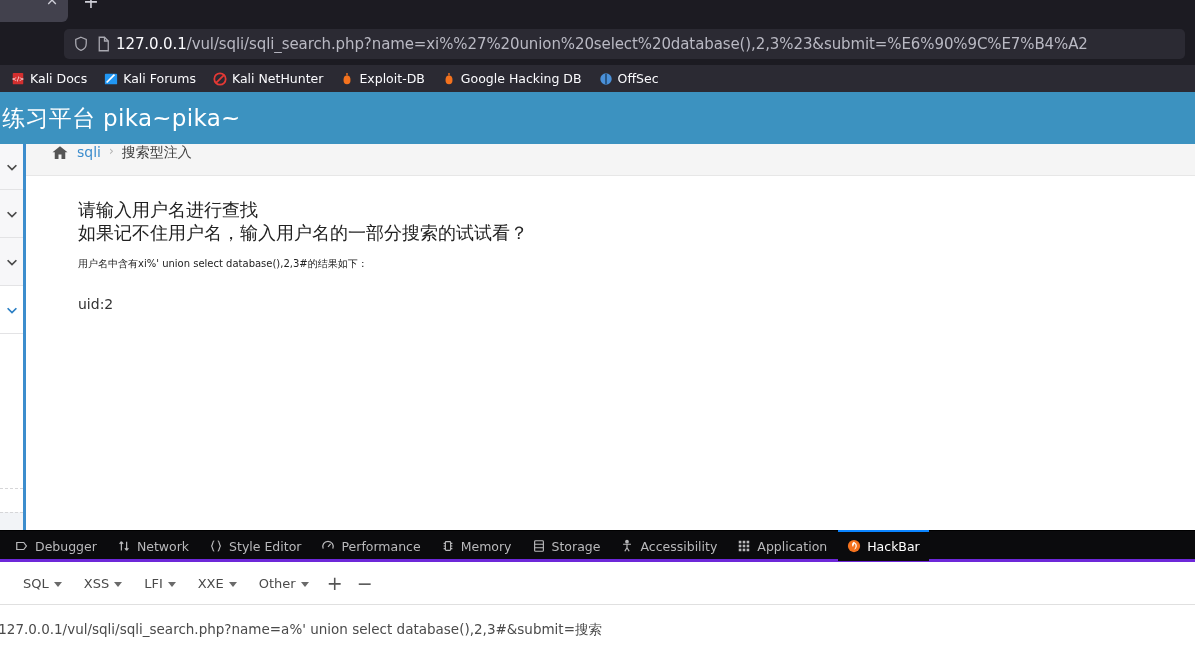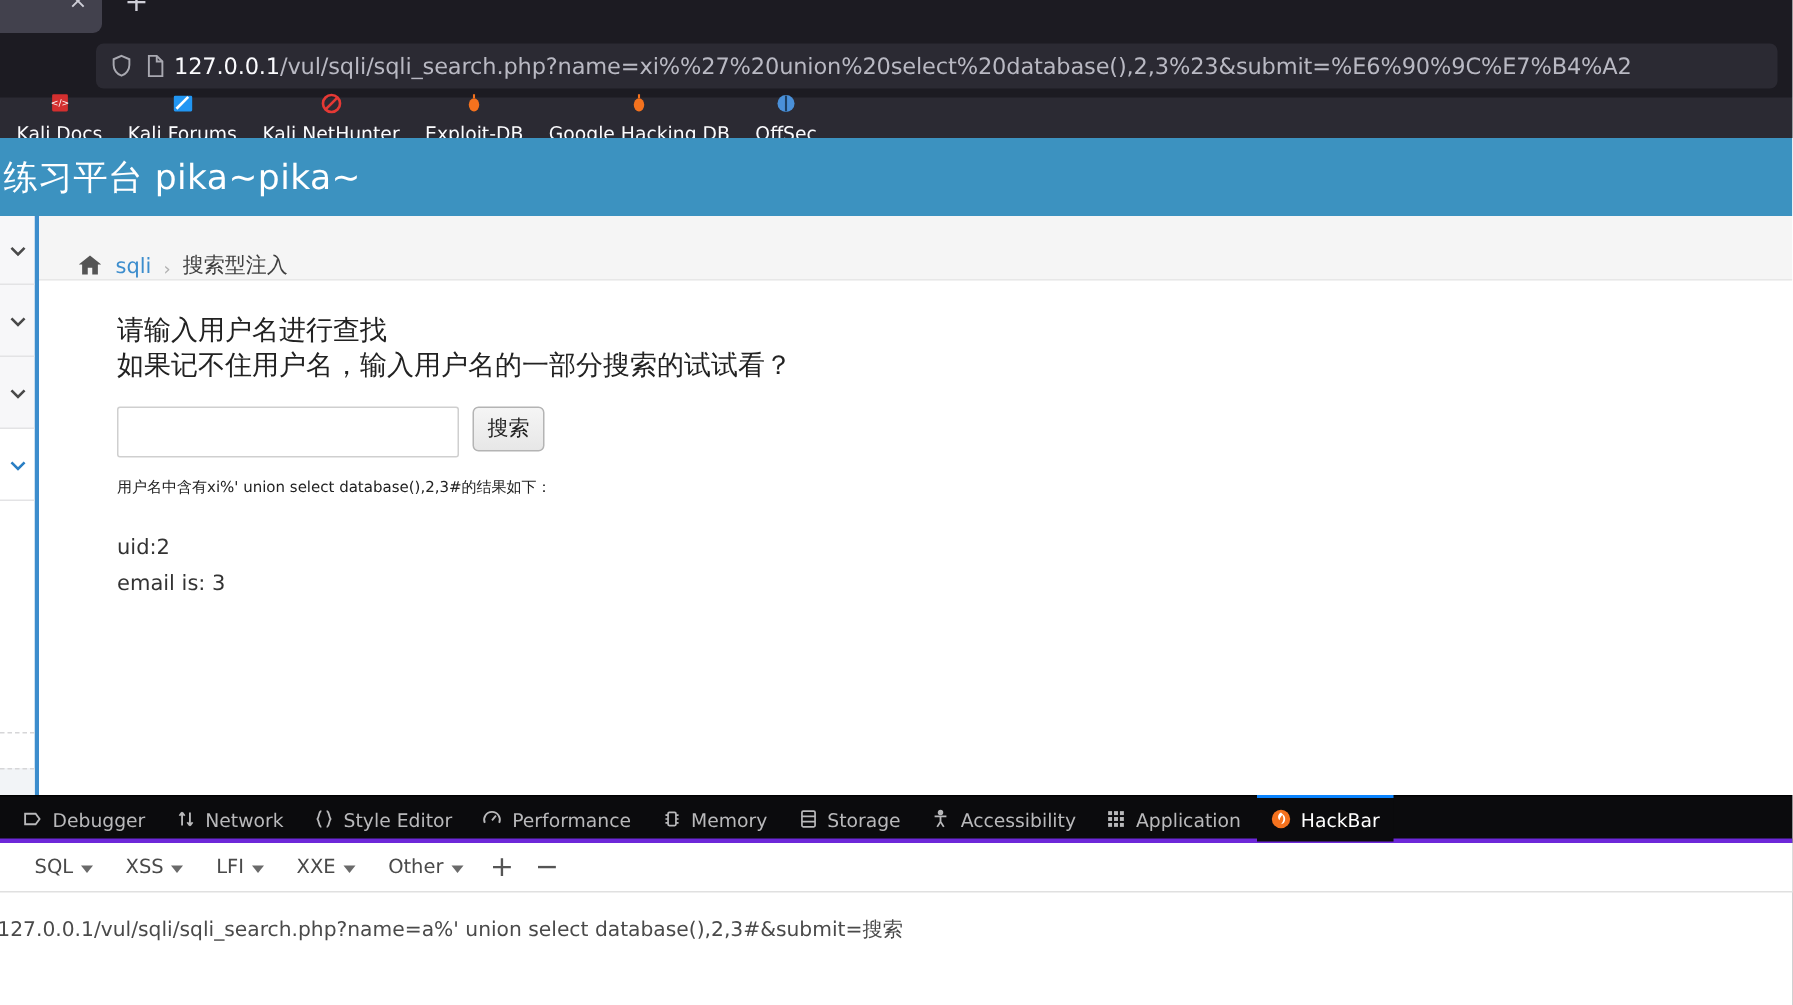--- a/index.html
+++ b/index.html
@@ -87,21 +87,20 @@
   }
   .bookmark {
     display: flex;
     align-items: center;
     gap: 5px;
     padding: 2px 7px;
     border-radius: 3px;
     font-size: 12.5px;
     color: #fbfbfe;
     white-space: nowrap;
-    flex-direction: column;
   }
   .bm-ico { width: 14px; height: 14px; flex: 0 0 14px; }
 
   
   #viewport {
     height: 438px;
     background: #ffffff;
     position: relative;
     overflow: hidden;
   }
@@ -167,25 +166,25 @@
     border-top: 1px dashed #d6d6d8;
   }
 
   #content {
     flex: 1;
     background: #ffffff;
     position: relative;
   }
 
   #breadcrumb-bar {
-    height: 43px;
+    height: 32px;
     background: #f5f5f5;
     border-bottom: 1px solid #e7e7e7;
     display: flex;
-    align-items: flex-end;
+    align-items: flex-start;
     padding-left: 25px;
     gap: 8px;
     font-size: 14px;
   }
   #home-icon { width: 18px; height: 18px; color: #555; }
   #crumb-sqli { color: #3c8dcd; }
   #crumb-sep { color: #b0b0b0; font-size: 12px; }
   #crumb-current { color: #404040; }
 
   #content-inner { padding: 22px 0 0 52px; }
@@ -271,21 +270,21 @@
   }
   .dt-ico { width: 14px; height: 14px; flex: 0 0 14px; }
 
   #hackbar {
     flex: 1;
     background: #ffffff;
     display: flex;
     flex-direction: column;
   }
   #hackbar-toolbar {
-    height: 33px;
+    height: 43px;
     display: flex;
     align-items: center;
     gap: 0px;
     padding-left: 12px;
     border-bottom: 1px solid #e0e0e0;
     background: #ffffff;
   }
   .hb-menu {
     display: flex;
     align-items: center;
@@ -438,30 +437,25 @@
         </svg>
         <span id="crumb-sqli">sqli</span>
         <span id="crumb-sep">›</span>
         <span id="crumb-current">搜索型注入</span>
       </div>
 
       <div id="content-inner">
         <div class="prompt-line">请输入用户名进行查找</div>
         <div class="prompt-line">如果记不住用户名，输入用户名的一部分搜索的试试看？</div>
 
-        <div id="search-row">
-          <input id="search-input" type="text" placeholder="" style="">
-          <button id="search-submit">搜索</button>
-        </div>
 
         <div id="result-echo">用户名中含有xi%' union select database(),2,3#的结果如下：</div>
 
         <div id="result-block">
           <div>uid:2</div>
-          <div>email is: 3</div>
         </div>
       </div>
 
     </div>
   </div>
 </div>
 
 <div id="devtools">
 
   <div id="devtools-tabs">

